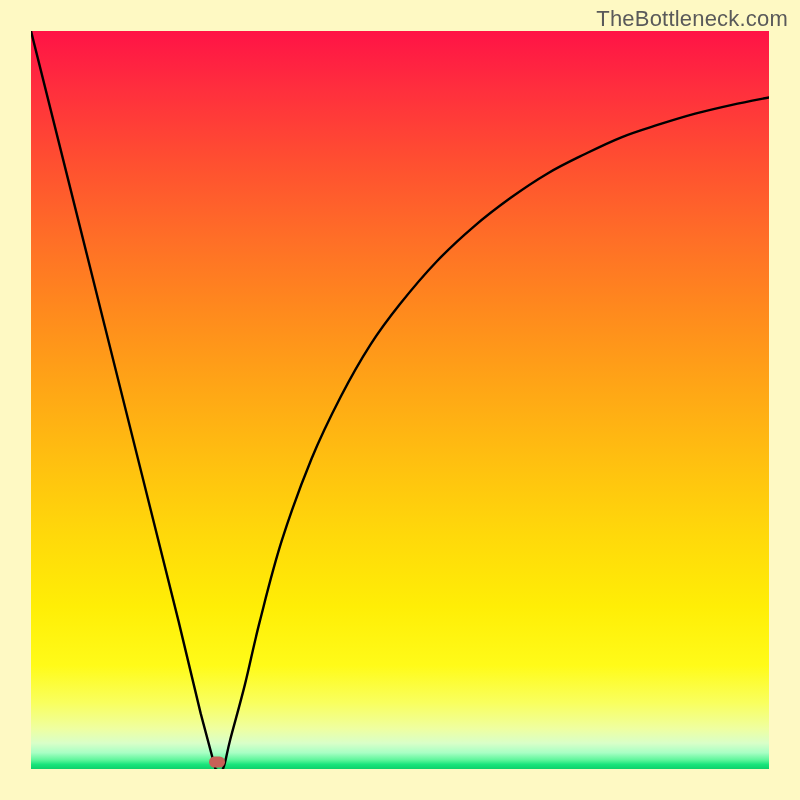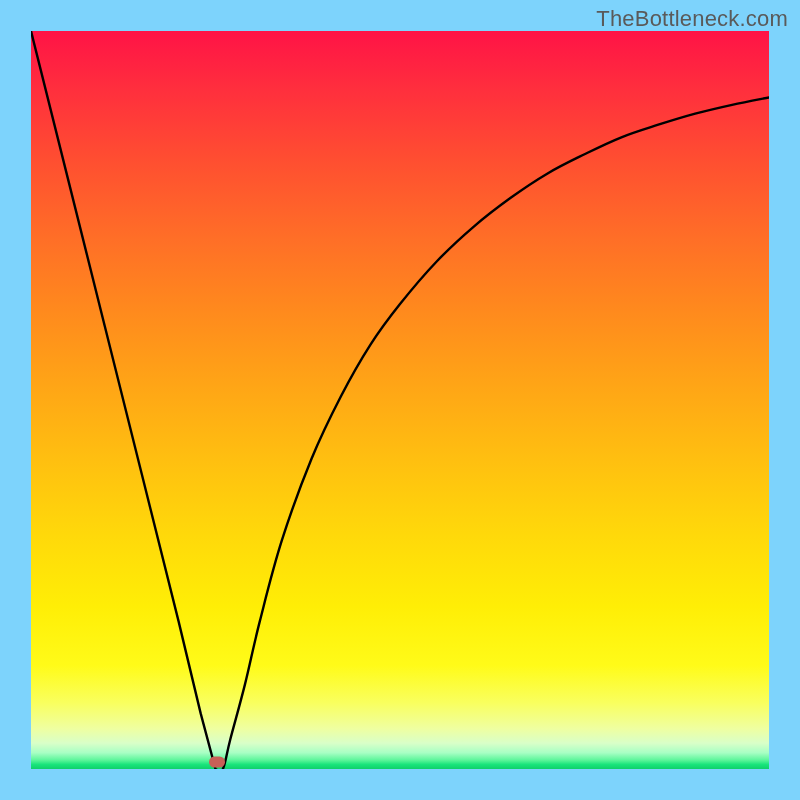--- a/index.html
+++ b/index.html
@@ -8,21 +8,21 @@
     width: 800px;
     height: 800px;
     overflow: hidden;
     background: #000;
     font-family: Arial, Helvetica, sans-serif;
   }
   .frame {
     position: relative;
     width: 800px;
     height: 800px;
-    background: #7dd3fc;
+    background: #fef9c3;
   }
   .plot-area {
     position: absolute;
     left: 31px;
     top: 31px;
     width: 738px;
     height: 738px;
     
     background: linear-gradient(to bottom,
       #ff1346 0%,

